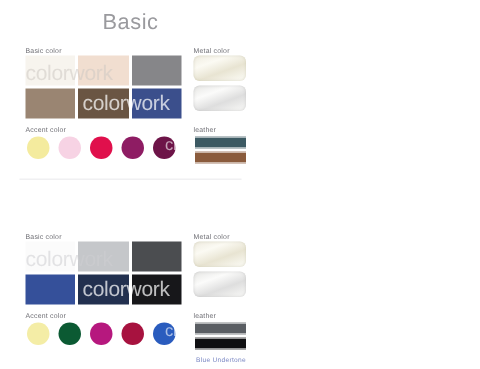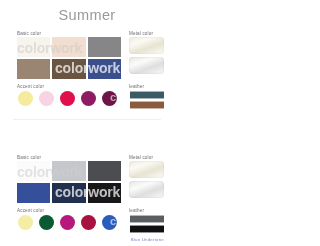--- a/index.html
+++ b/index.html
@@ -128,21 +128,21 @@
     border-bottom: 1px solid rgba(255,255,255,.55);
   }
 
   
   .watermark {
     position: absolute;
     pointer-events: none;
     font-size: 14px;
     letter-spacing: -0.2px;
     color: rgba(255,255,255,0.62);
-    font-weight: 700;
+    font-weight: 400;
     white-space: nowrap;
   }
   .wm-a { left: 17px; top: 40px; color: rgba(205,200,195,0.55); }
   .wm-b { left: 55px; top: 60px; color: rgba(255,255,255,0.72); }
   .wm-c { left: 110px; top: 91px; color: rgba(255,255,255,0.60); font-size: 11px; }
   .winter .wm-a { top: 46px; color: rgba(205,205,210,0.55); }
   .winter .wm-b { top: 66px; }
   .winter .wm-c { top: 97px; }
 
   .divider {
@@ -163,21 +163,21 @@
     letter-spacing: 0.2px;
     white-space: nowrap;
   }
 </style>
 </head>
 <body>
 
 <div class="page">
 
   <section class="season summer">
-    <div class="season-title">Summer</div>
+    <div class="season-title">Basic</div>
 
     <div class="label basic">Basic color</div>
     <div class="label metal">Metal color</div>
     <div class="label accent">Accent color</div>
     <div class="label leather">leather</div>
 
     <div class="basic-grid">
       <div class="swatch" style="background-color: rgb(247, 244, 238);"></div>
       <div class="swatch" style="background-color: rgb(241, 222, 208);"></div>
       <div class="swatch" style="background-color: rgb(134, 134, 137);"></div>

